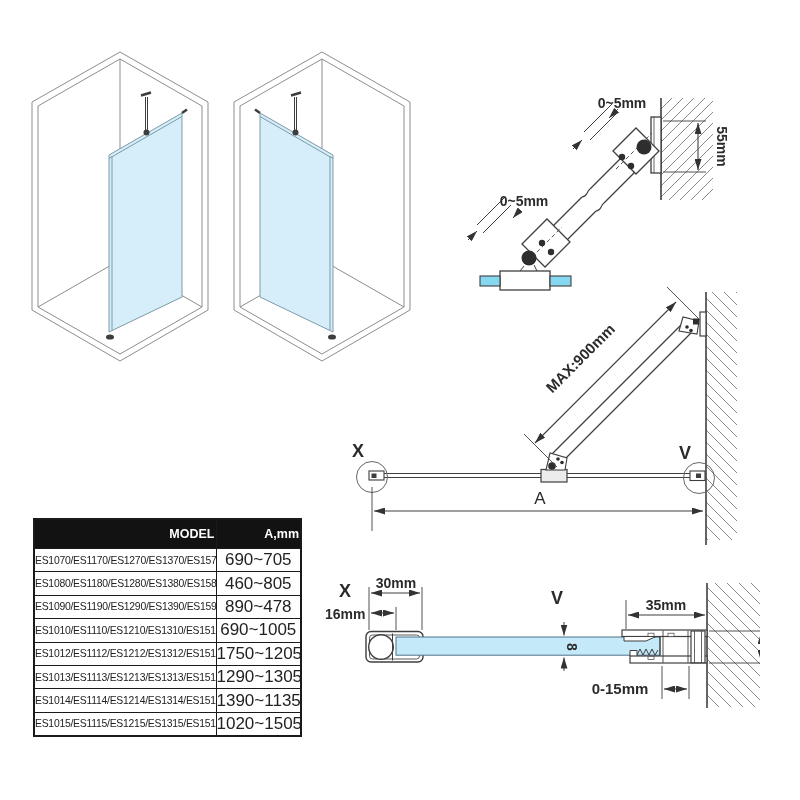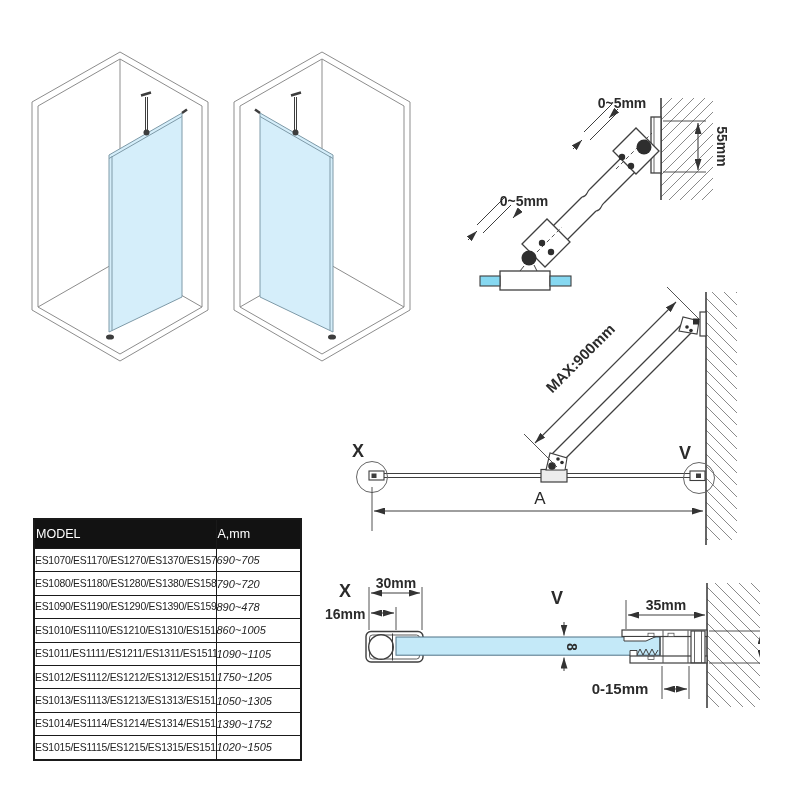--- a/index.html
+++ b/index.html
@@ -11,26 +11,26 @@
   .glass-bright{fill:var(--glass-bright,#86d8f1);}
   text{fill:#2b2b2b;}
   .dim{font:bold 14px "Liberation Sans",sans-serif;}
   .dim-lg{font:bold 15px "Liberation Sans",sans-serif;}
   .lbl{font:bold 18px "Liberation Sans",sans-serif;}
   .lbl-a{font:17px "Liberation Sans",sans-serif;}
   .spec-table{position:absolute;left:33px;top:518px;}
   .spec-table table{border-collapse:collapse;table-layout:fixed;width:267px;border:2px solid #1a1a1a;}
   .spec-table th,.spec-table td{border:1px solid #1a1a1a;overflow:hidden;white-space:nowrap;}
   .spec-table thead th{background:var(--table-header-bg,#121212);color:var(--table-header-text,#fff);
-      font-weight:normal;font-size:12.5px;height:26px;text-align:left;}
+      font-weight:bold;font-size:12.5px;height:26px;text-align:right;}
   .spec-table td{height:22.4px;padding:0;}
   .spec-table col.c-model{width:182px;}
   .spec-table col.c-a{width:85px;}
   .model-cell{font-size:10.4px;letter-spacing:-0.25px;padding-left:2px;color:#222;}
-  .a-cell{font-size:11px;color:#222;font-style:italic;}
+  .a-cell{font-size:17px;text-align:center;color:#222;}
 </style>
 </head>
 <body>
 
 <div class="canvas">
 <svg width="800" height="800" viewBox="0 0 800 800">
   <defs>
     <marker id="ah" markerWidth="11" markerHeight="7" refX="11" refY="3.5" orient="auto-start-reverse" markerUnits="userSpaceOnUse">
       <path d="M0,0 L11,3.5 L0,7 Z" fill="#333"></path>
     </marker>
@@ -221,51 +221,47 @@
     </thead>
     <tbody>
 
         <tr>
           <td class="model-cell">ES1070/ES1170/ES1270/ES1370/ES1570</td>
           <td class="a-cell">690~705</td>
         </tr>
 
         <tr>
           <td class="model-cell">ES1080/ES1180/ES1280/ES1380/ES1580</td>
-          <td class="a-cell">790~720</td>
+          <td class="a-cell">460~805</td>
         </tr>
 
         <tr>
           <td class="model-cell">ES1090/ES1190/ES1290/ES1390/ES1590</td>
           <td class="a-cell">890~478</td>
         </tr>
 
         <tr>
           <td class="model-cell">ES1010/ES1110/ES1210/ES1310/ES1510</td>
-          <td class="a-cell">860~1005</td>
-        </tr>
-
-        <tr>
-          <td class="model-cell">ES1011/ES1111/ES1211/ES1311/ES1511</td>
-          <td class="a-cell">1090~1105</td>
-        </tr>
+          <td class="a-cell">690~1005</td>
+        </tr>
+
 
         <tr>
           <td class="model-cell">ES1012/ES1112/ES1212/ES1312/ES1512</td>
           <td class="a-cell">1750~1205</td>
         </tr>
 
         <tr>
           <td class="model-cell">ES1013/ES1113/ES1213/ES1313/ES1513</td>
-          <td class="a-cell">1050~1305</td>
+          <td class="a-cell">1290~1305</td>
         </tr>
 
         <tr>
           <td class="model-cell">ES1014/ES1114/ES1214/ES1314/ES1514</td>
-          <td class="a-cell">1390~1752</td>
+          <td class="a-cell">1390~1135</td>
         </tr>
 
         <tr>
           <td class="model-cell">ES1015/ES1115/ES1215/ES1315/ES1515</td>
           <td class="a-cell">1020~1505</td>
         </tr>
       </tbody>
   </table>
 </div>
 </div>

